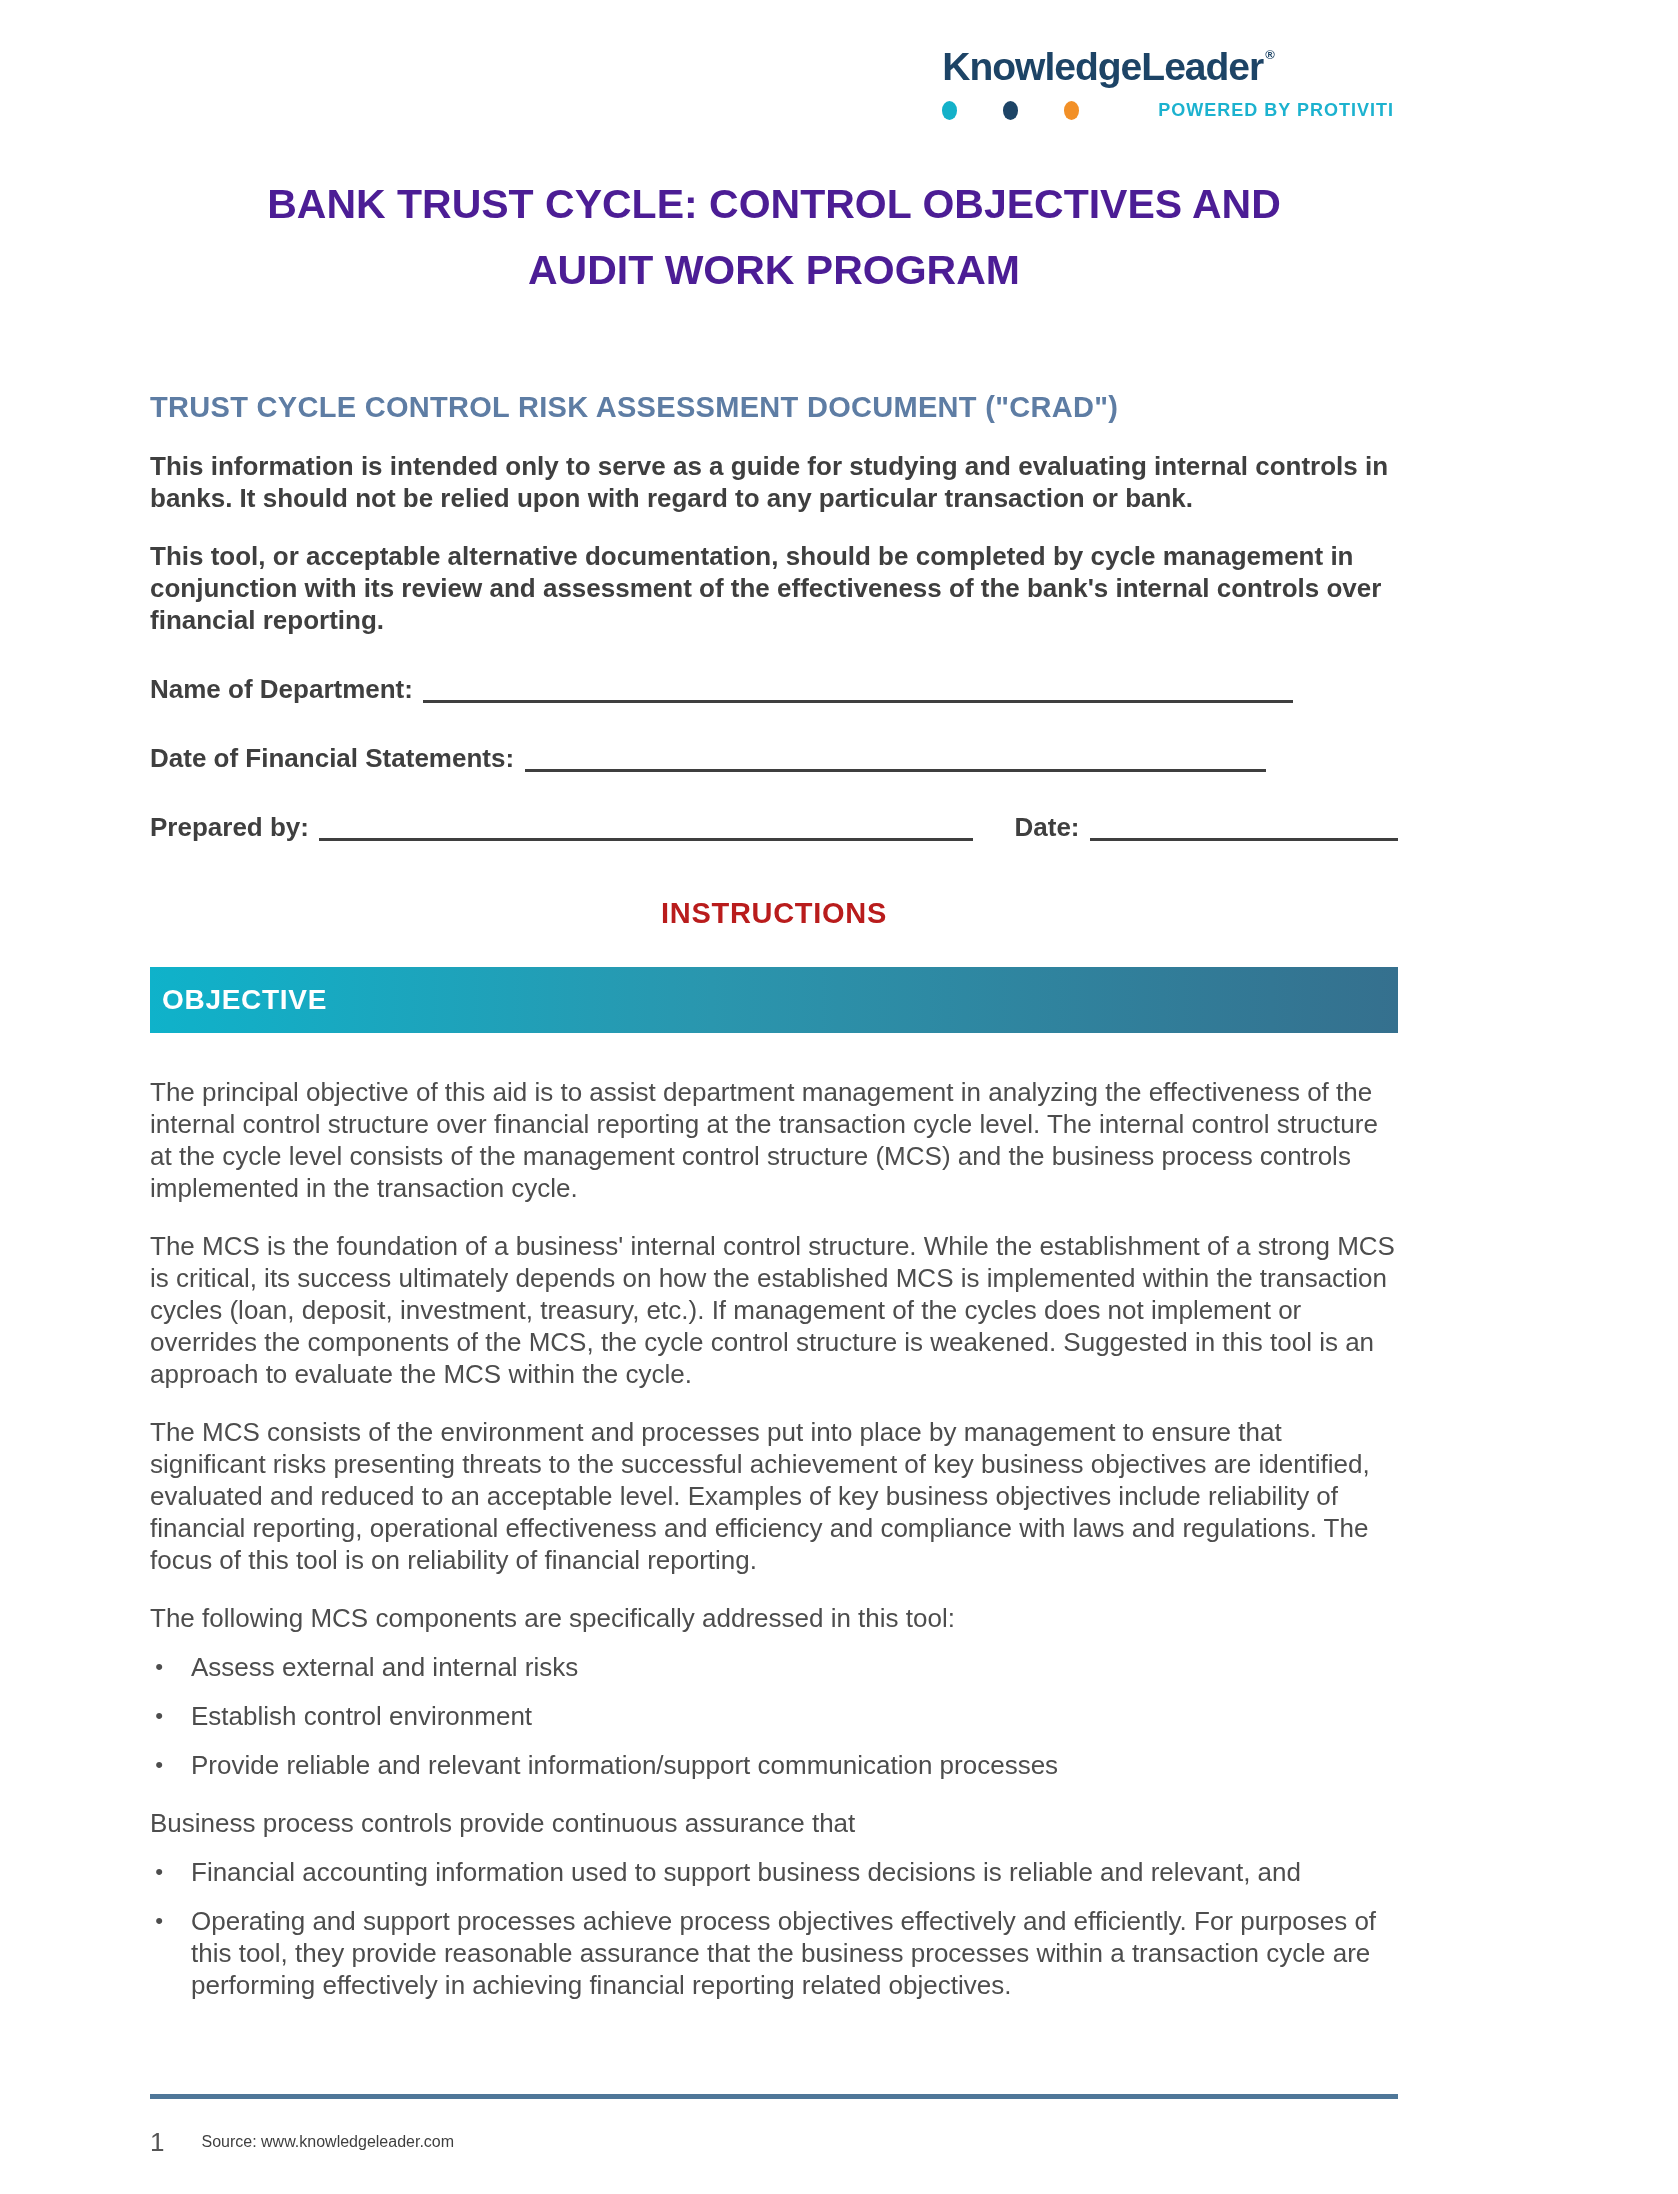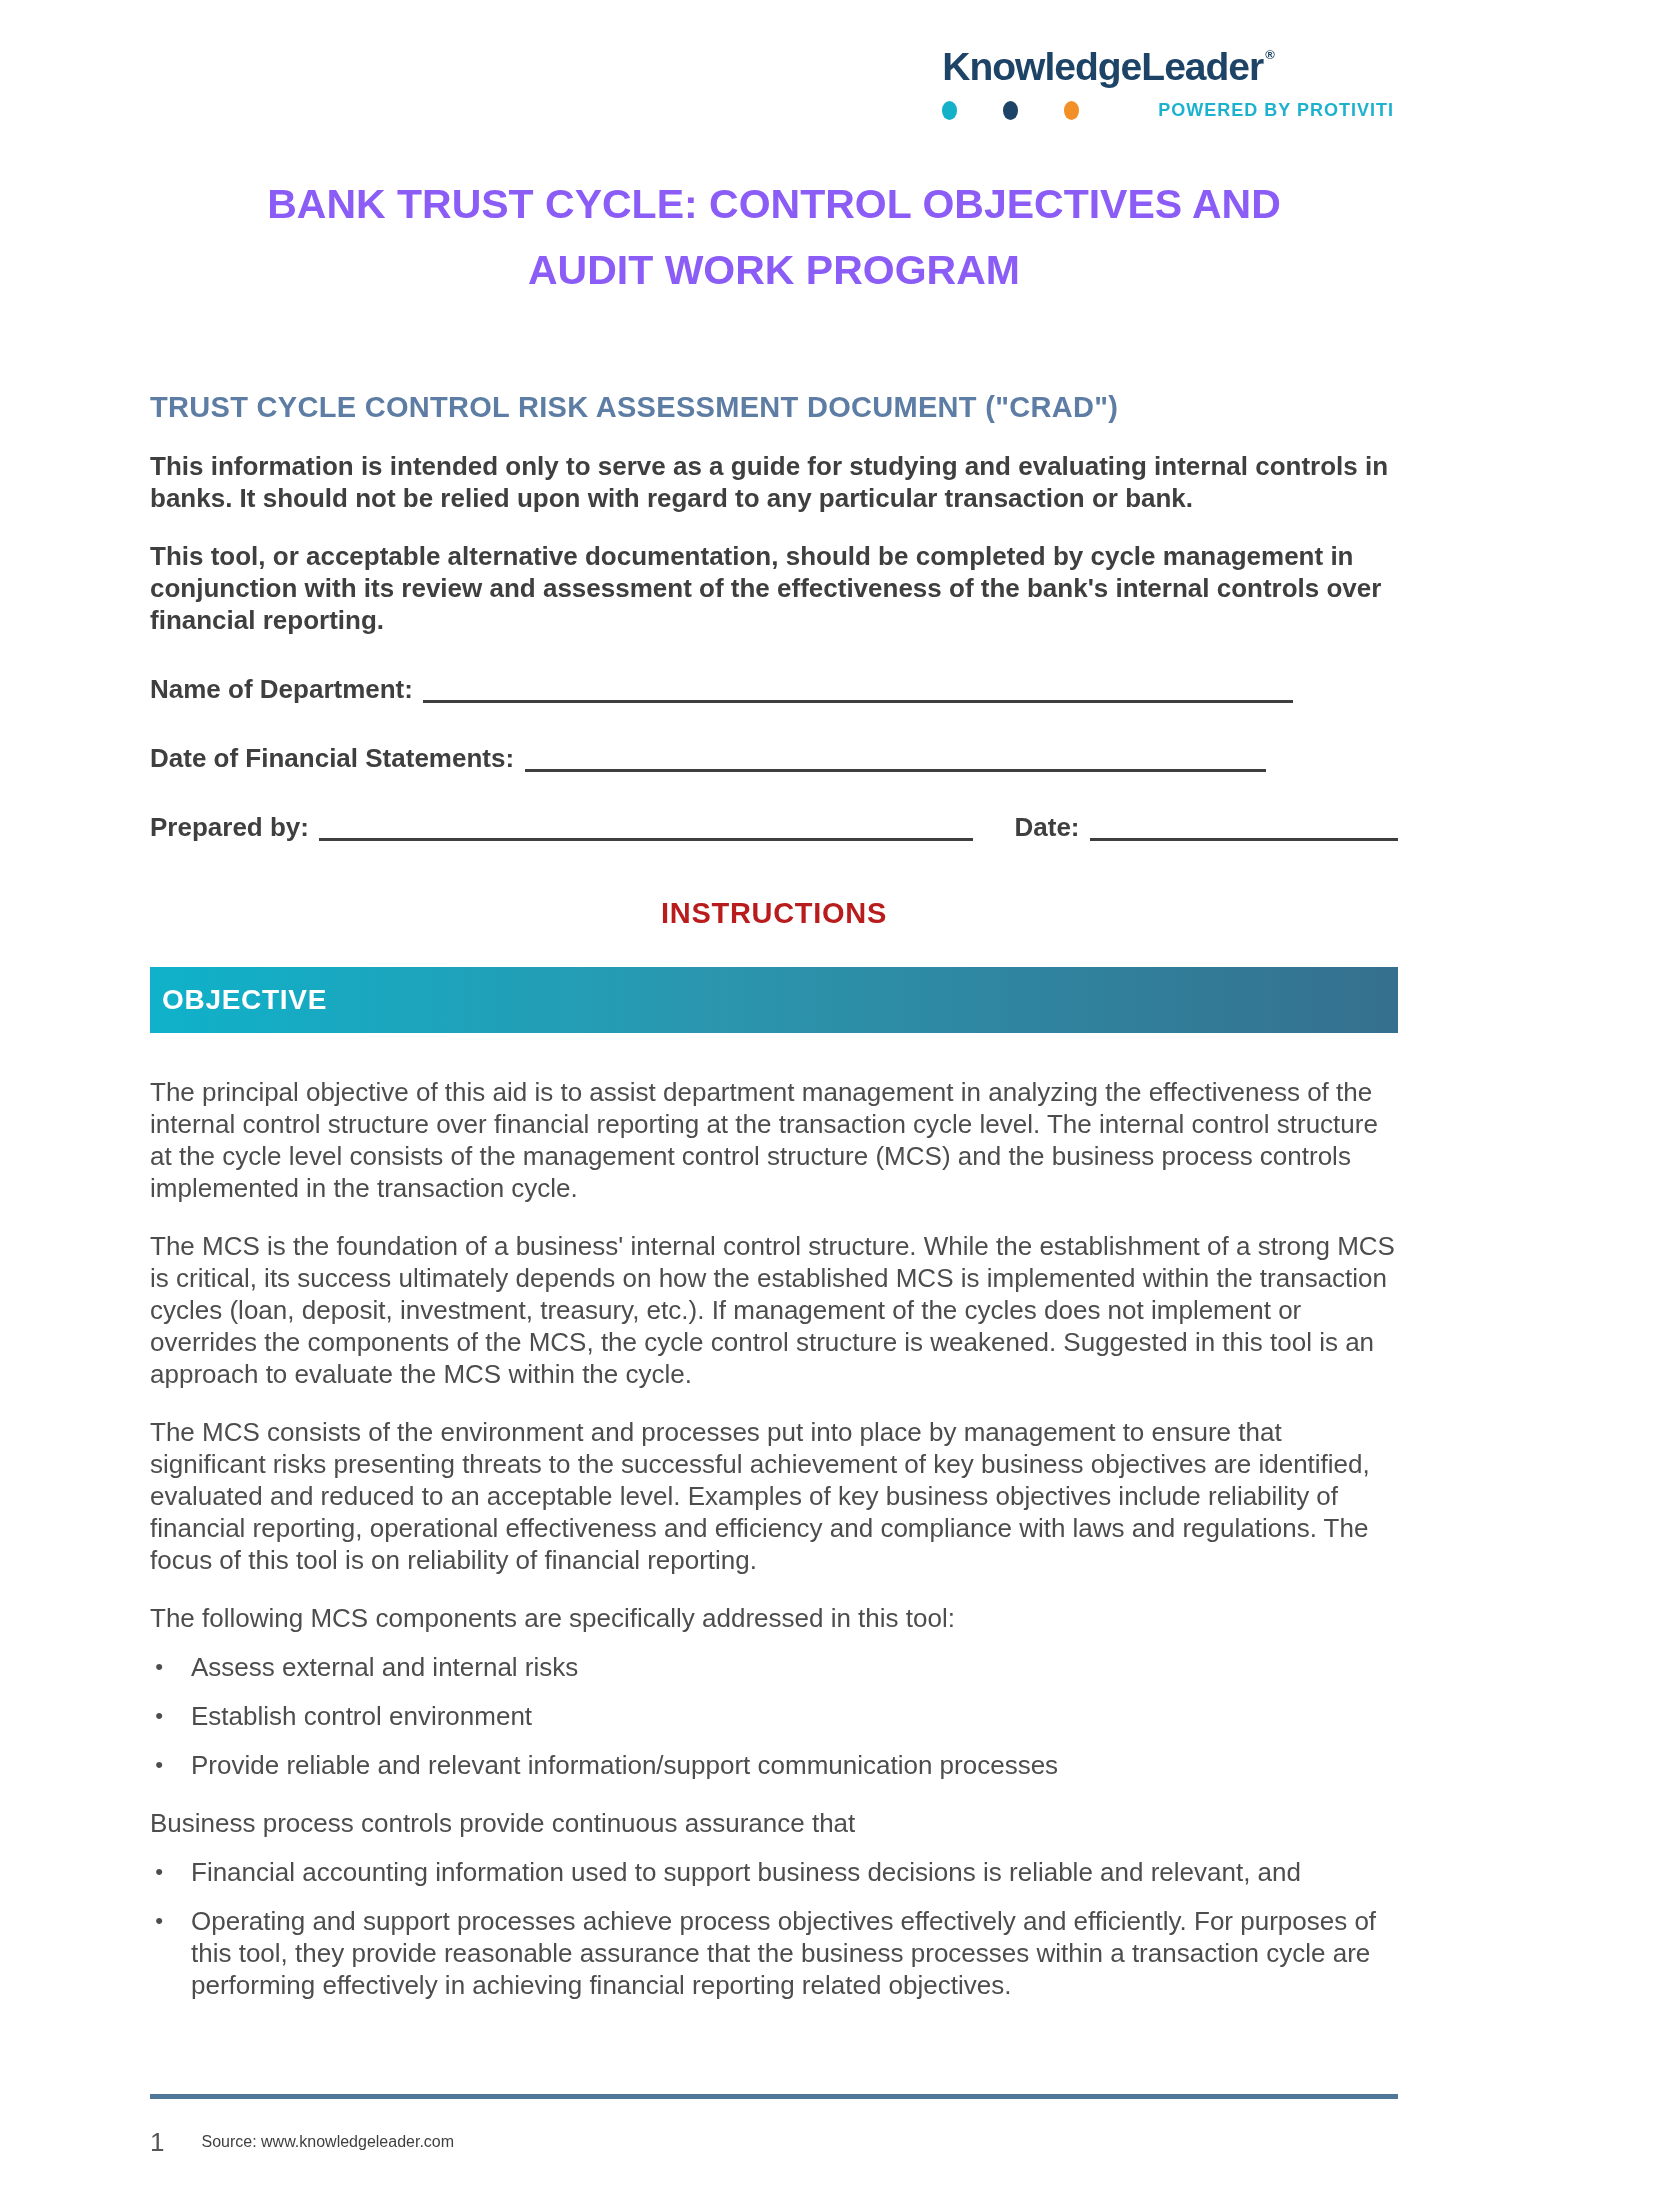--- a/index.html
+++ b/index.html
@@ -29,21 +29,21 @@
   .dot-navy   { background:#1d4466; }
   .dot-orange { background:#f29027; }
   .tagline {
     margin-left:33px; font-size:18px; font-weight:700;
     color:#1cb2cf; letter-spacing:1px; white-space:nowrap;
   }
 
   
   .doc-title {
     margin-top:50px; text-align:center;
-    color:#8b5cf6; font-weight:700; font-size:41px; line-height:66px;
+    color:#4c1d95; font-weight:700; font-size:41px; line-height:66px;
     letter-spacing:0;
   }
 
   
   .crad-heading {
     margin-top:88px; color:#5e7da4; font-size:29px; font-weight:700;
     letter-spacing:0.3px; white-space:nowrap;
   }
   .para-bold {
     margin-top:26px; color:#3f3f3f; font-size:26px;

